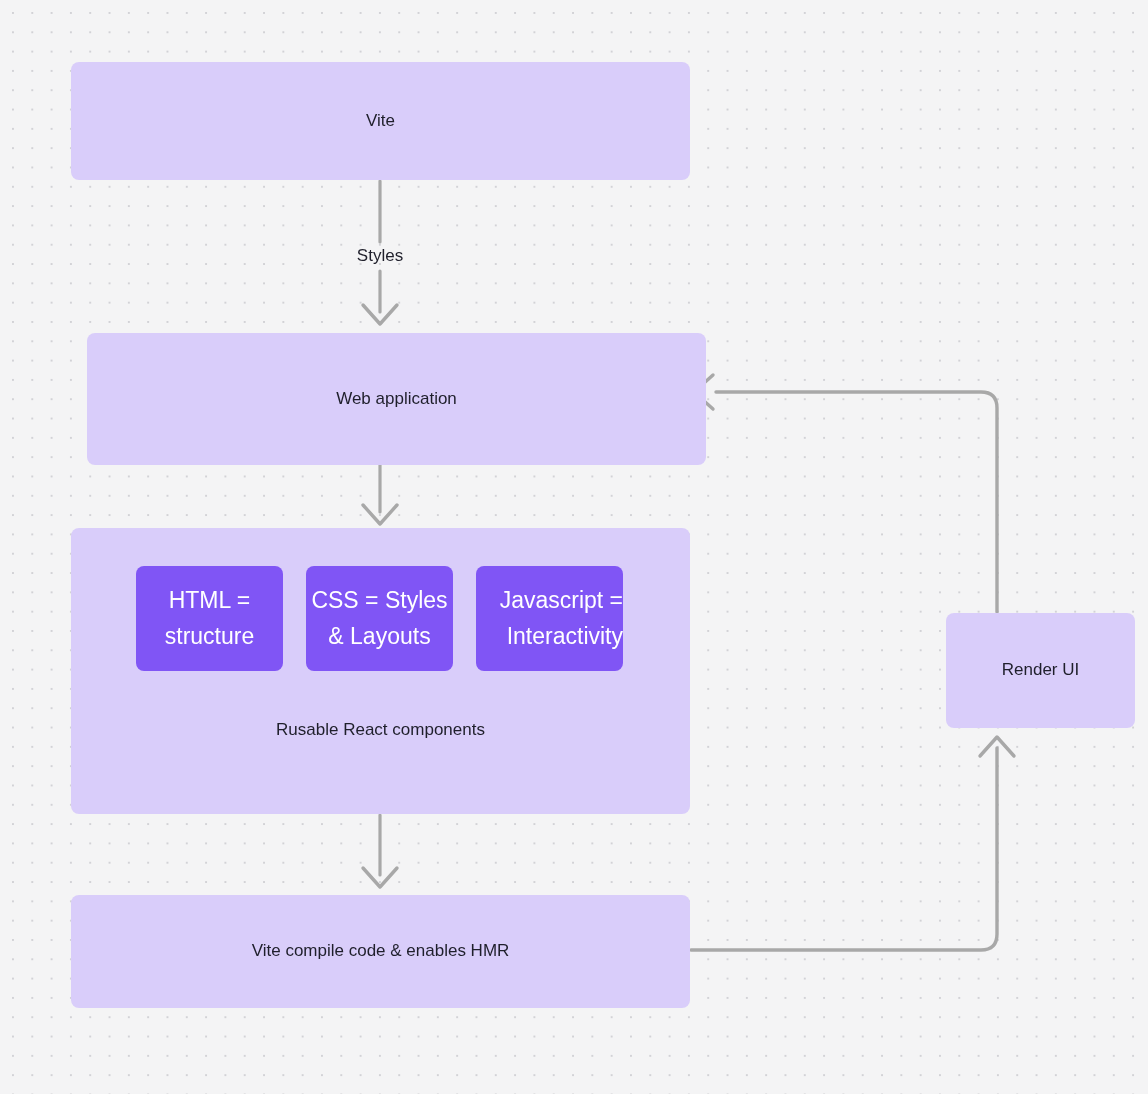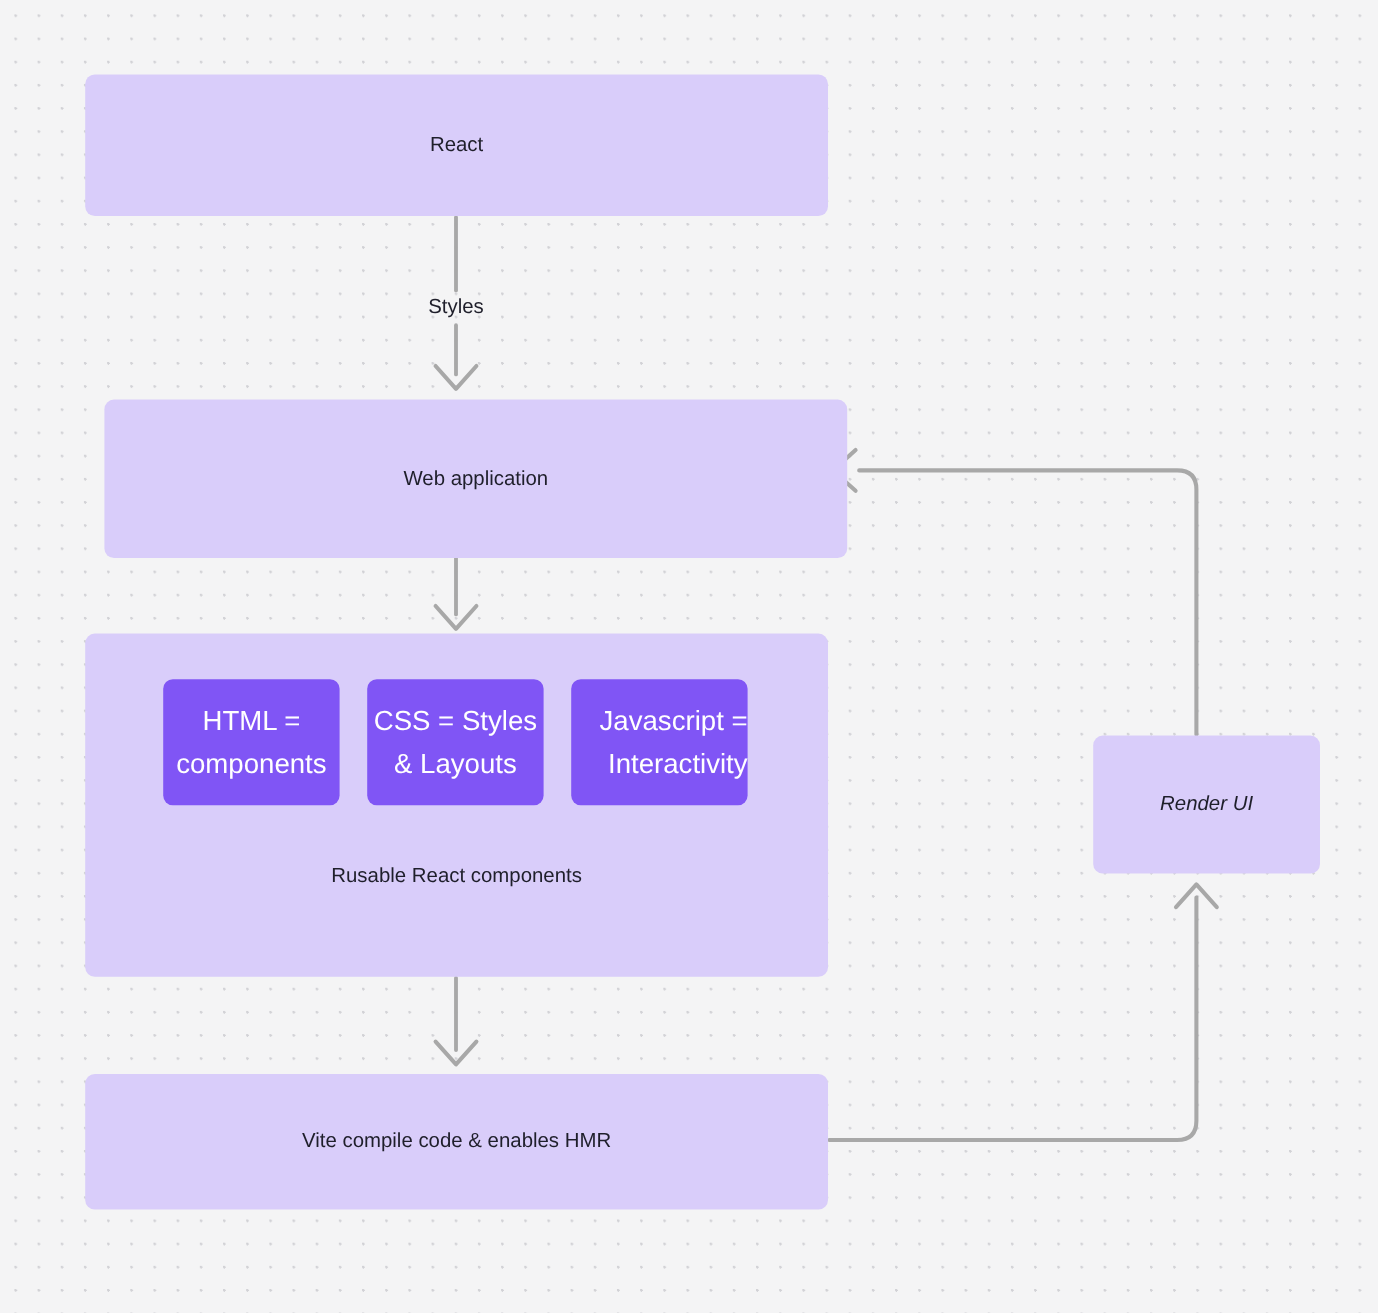--- a/index.html
+++ b/index.html
@@ -105,36 +105,36 @@
       <path d="M 980 756 L 997 737 L 1014 756" fill="none" stroke="#a8a8a8" stroke-width="3.4" stroke-linecap="round" stroke-linejoin="round"></path>
     </g>
 
     <g>
       <path d="M 997 612 L 997 408 Q 997 392 981 392 L 716 392" fill="none" stroke="#a8a8a8" stroke-width="3.4" stroke-linecap="round" stroke-linejoin="round"></path>
       <path d="M 713 375 L 694 392 L 713 409" fill="none" stroke="#a8a8a8" stroke-width="3.4" stroke-linecap="round" stroke-linejoin="round"></path>
     </g>
   </svg>
 
   <div class="node node-primary" style="left:71px; top:62px; width:619px; height:118px;">
-    <span>React</span>
+    <span>Vite</span>
   </div>
 
   <div class="edge-label" style="left:300px; top:246px; width:160px;">Styles</div>
 
   <div class="node node-primary" style="left:87px; top:333px; width:619px; height:132px;text-align:right;">
     <span>Web application</span>
   </div>
 
   <div class="node node-primary" style="left:71px; top:528px; width:619px; height:286px; display:block;">
 
     <div class="chip-row" style="left:65px; top:38px; gap:23px;">
 
       <div class="node-chip" style="width:147px; height:105px; display:flex; align-items:center; justify-content:center; flex-direction:column;">
         <span>HTML =</span>
-        <span>components</span>
+        <span>structure</span>
       </div>
 
       <div class="node-chip" style="width:147px; height:105px; display:flex; justify-content:center; flex-direction:column;">
         <span>CSS = Styles</span>
         <span>&amp; Layouts</span>
       </div>
 
       <div class="node-chip" style="width:147px; height:105px; display:flex; align-items:flex-end; justify-content:center; flex-direction:column;">
         <span>Javascript =</span>
         <span>Interactivity</span>
@@ -142,17 +142,17 @@
 
     </div>
 
     <div class="group-label" style="left:0px; top:191px; width:619px;">Rusable React components</div>
   </div>
 
   <div class="node node-primary" style="left:71px; top:895px; width:619px; height:113px;">
     <span>Vite compile code &amp; enables HMR</span>
   </div>
 
-  <div class="node node-primary" style="left:911px; top:613px; width:189px; height:115px;font-style:italic;">
+  <div class="node node-primary" style="left:946px; top:613px; width:189px; height:115px;">
     <span>Render UI</span>
   </div>
 
 </div>
 
 </body></html>

